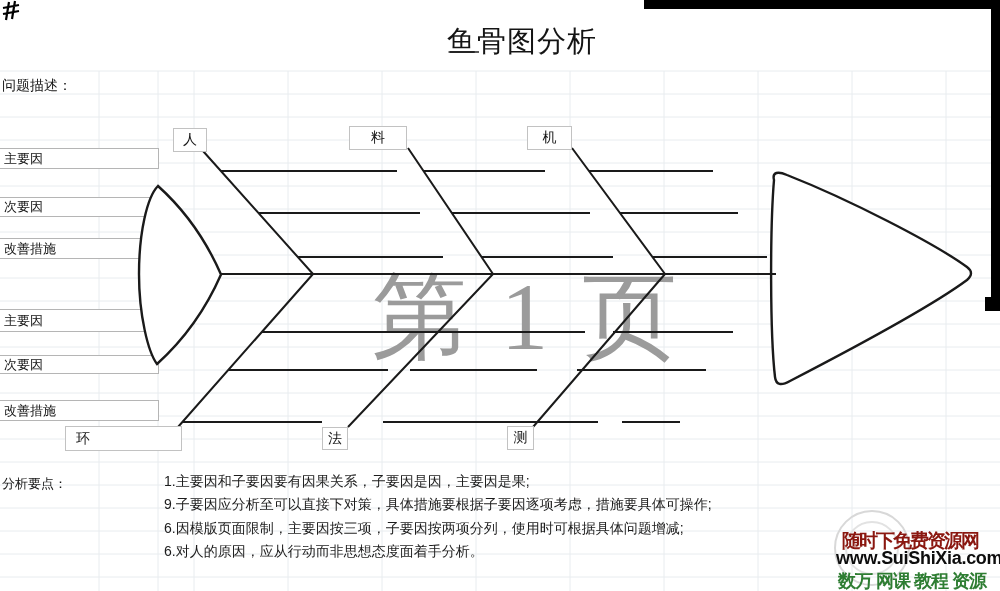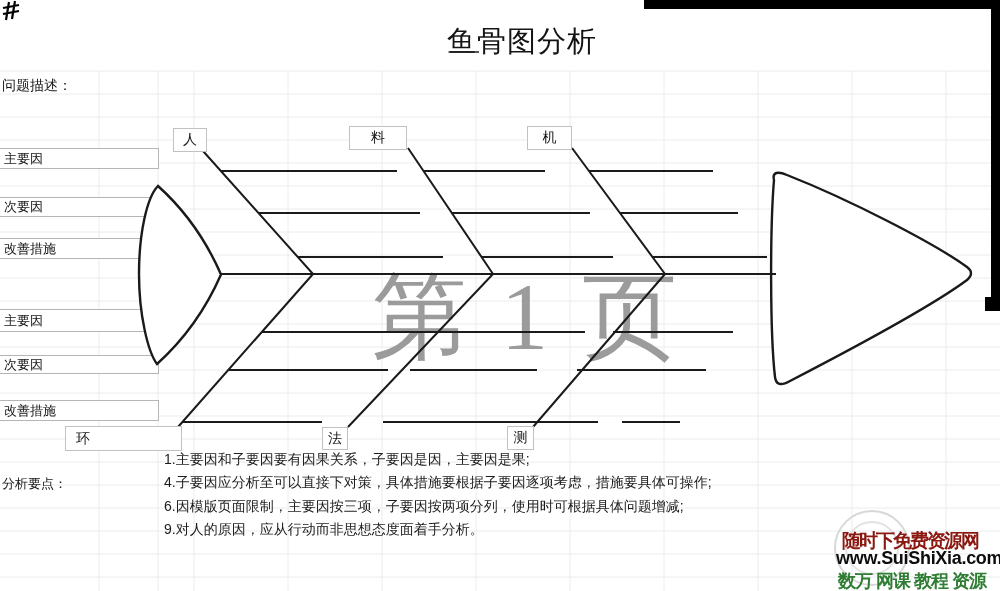--- a/index.html
+++ b/index.html
@@ -13,21 +13,21 @@
   .problem-label{position:absolute;left:2px;top:77px;font-size:14px;font-weight:400;color:#161616;}
 
   .rowbox{position:absolute;left:-2px;width:161px;background:#fff;border:1px solid #b5b5b5;
           display:flex;align-items:center;padding-left:5px;box-sizing:border-box;
           font-size:13px;color:#161616;}
   .catbox{position:absolute;background:#fff;border:1px solid #c2c2c2;box-sizing:border-box;
           display:flex;align-items:center;justify-content:center;font-size:14px;color:#161616;}
   .catbox.left{justify-content:flex-start;padding-left:10px;}
 
   .notes-heading{position:absolute;left:2px;top:475px;font-size:13px;font-weight:400;color:#161616;}
-  .notes{position:absolute;left:164px;top:448px;font-size:14px;line-height:23.3px;color:#1c1c1c;white-space:nowrap;}
+  .notes{position:absolute;left:164px;top:470px;font-size:14px;line-height:23.3px;color:#1c1c1c;white-space:nowrap;}
 
   .wm1{position:absolute;left:842px;top:528px;font-size:19px;font-weight:700;letter-spacing:-2px;color:#8a1710;white-space:nowrap;}
   .wm2{position:absolute;left:836px;top:548px;font-size:18px;font-weight:700;letter-spacing:-0.3px;color:#0d0d0d;white-space:nowrap;}
   .wm3{position:absolute;left:838px;top:569px;font-size:18px;font-weight:700;letter-spacing:-1px;color:#2e7d32;white-space:nowrap;}
 
   .pgwm{font-family:"Liberation Serif","DejaVu Serif",serif;}
 </style>
 </head>
 <body>
 
@@ -112,23 +112,23 @@
     <div class="catbox" style="left:322px;top:427px;width:26px;height:23px;">
         <span>法</span>
       </div>
     <div class="catbox" style="left:507px;top:426px;width:27px;height:24px;">
         <span>测</span>
       </div>
 
     <div class="notes-heading">分析要点：</div>
     <div class="notes">
       <div>1.主要因和子要因要有因果关系，子要因是因，主要因是果;</div>
-      <div>4.子要因应分析至可以直接下对策，具体措施要根据子要因逐项考虑，措施要具体可操作;</div>
+      <div>9.子要因应分析至可以直接下对策，具体措施要根据子要因逐项考虑，措施要具体可操作;</div>
       <div>6.因模版页面限制，主要因按三项，子要因按两项分列，使用时可根据具体问题增减;</div>
-      <div>9.对人的原因，应从行动而非思想态度面着手分析。</div>
+      <div>6.对人的原因，应从行动而非思想态度面着手分析。</div>
     </div>
 
     <div class="wm1">随时下免费资源网</div>
     <div class="wm2">www.SuiShiXia.com</div>
     <div class="wm3">数万 网课 教程 资源</div>
   </div>
 
 </div>
 
 </body></html>

